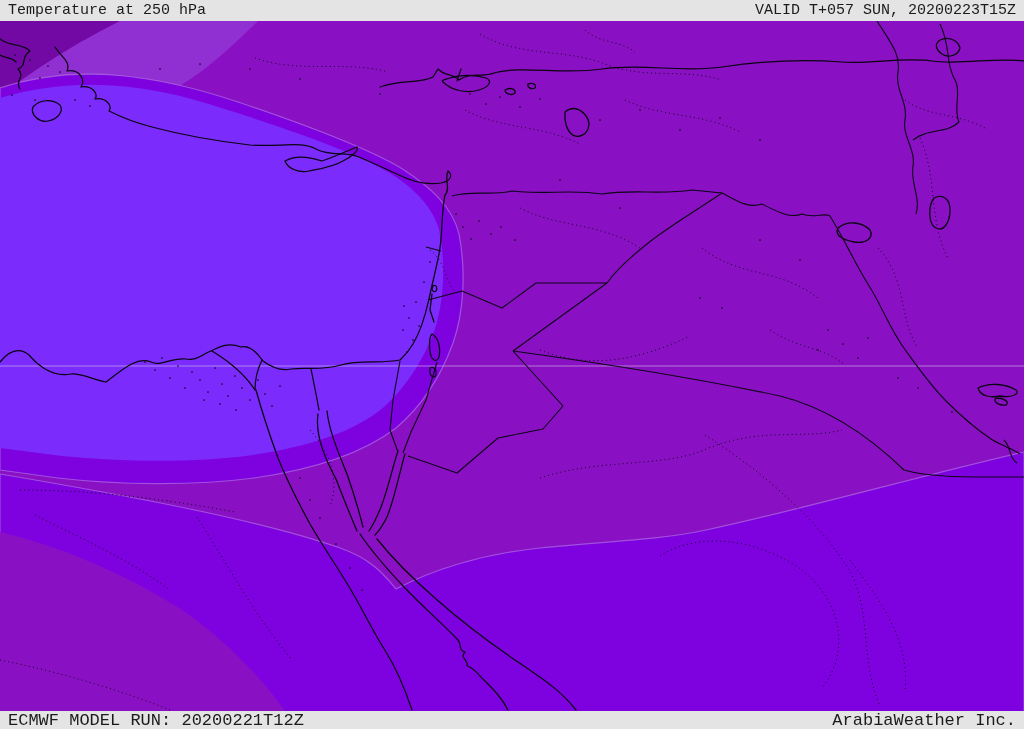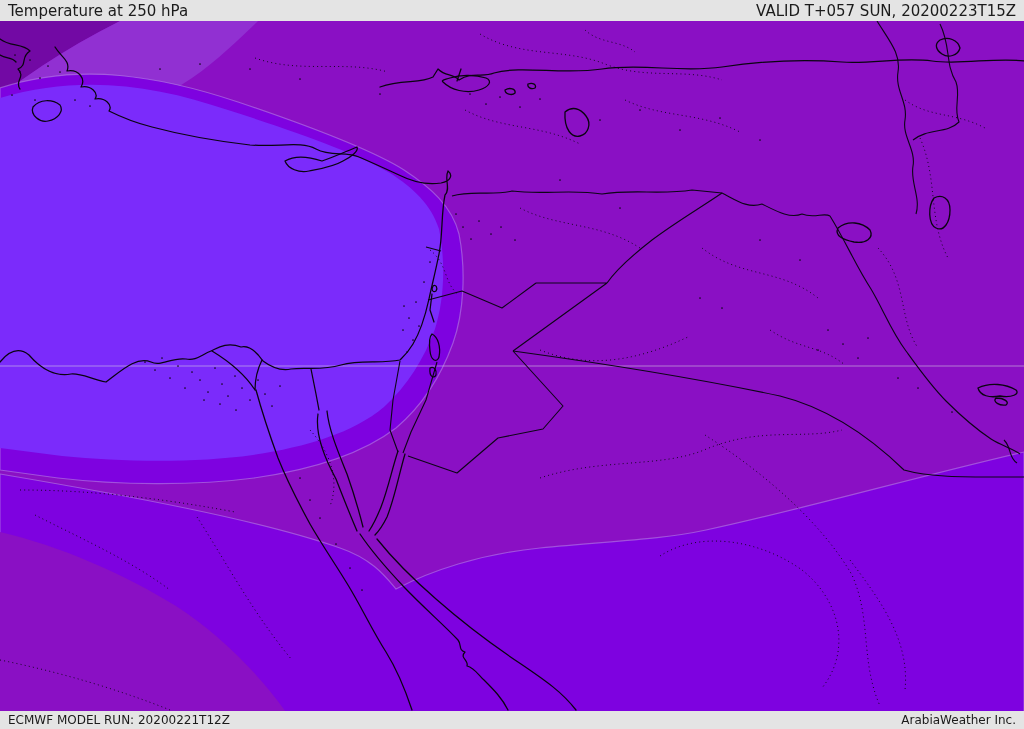--- a/index.html
+++ b/index.html
@@ -1,21 +1,21 @@
 <!DOCTYPE html>
 <html><head>
 <meta charset="utf-8">
 <style>
   html,body{margin:0;padding:0;background:#e4e4e4;}
   .app{width:1024px;height:729px;overflow:hidden;font-family:"DejaVu Sans","Liberation Sans",sans-serif;position:relative;}
   .bar{width:1024px;display:flex;justify-content:space-between;align-items:center;box-sizing:border-box;
        background:#e4e4e4;color:#1b1b1b;padding:0 8px;}
   .bar.top{height:21px;font-size:15px;}
-  .bar.bottom{height:18px;font-size:12px;}
-  .bar span{white-space:nowrap;}
+  .bar.bottom{height:18px;font-size:17px;}
+  .bar span{white-space:nowrap;font-family:Liberation Mono, monospace;}
   .map-wrap{width:1024px;height:690px;line-height:0;}
   svg{display:block;}
   .coast{fill:none;stroke:#0a0410;stroke-width:1.25;stroke-linejoin:round;stroke-linecap:round;}
   .border{fill:none;stroke:#0d0516;stroke-width:1.1;stroke-linejoin:round;}
   .admin{fill:none;stroke:#14061f;stroke-width:1;stroke-dasharray:1 3.2;}
   .lake{fill:none;stroke:#0a0410;stroke-width:1.3;}
   .dots{fill:none;stroke:#14061f;stroke-width:1.7;stroke-linecap:round;}
   .fringe{stroke:#b98ae8;stroke-opacity:.55;stroke-width:1.2;}
   .latline{stroke:#d9d3e2;stroke-opacity:.55;stroke-width:1;}
 </style>

